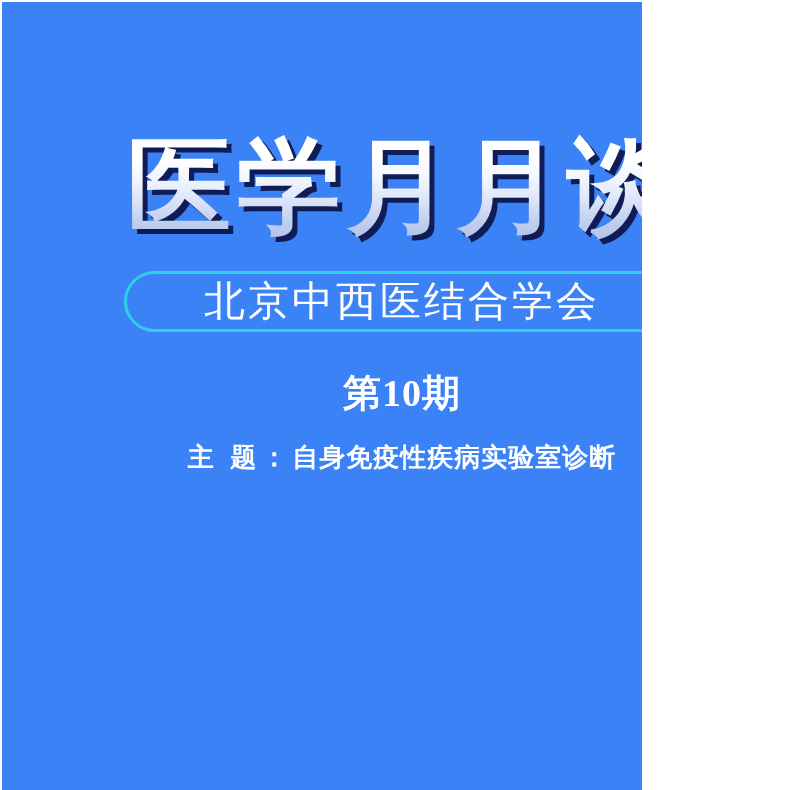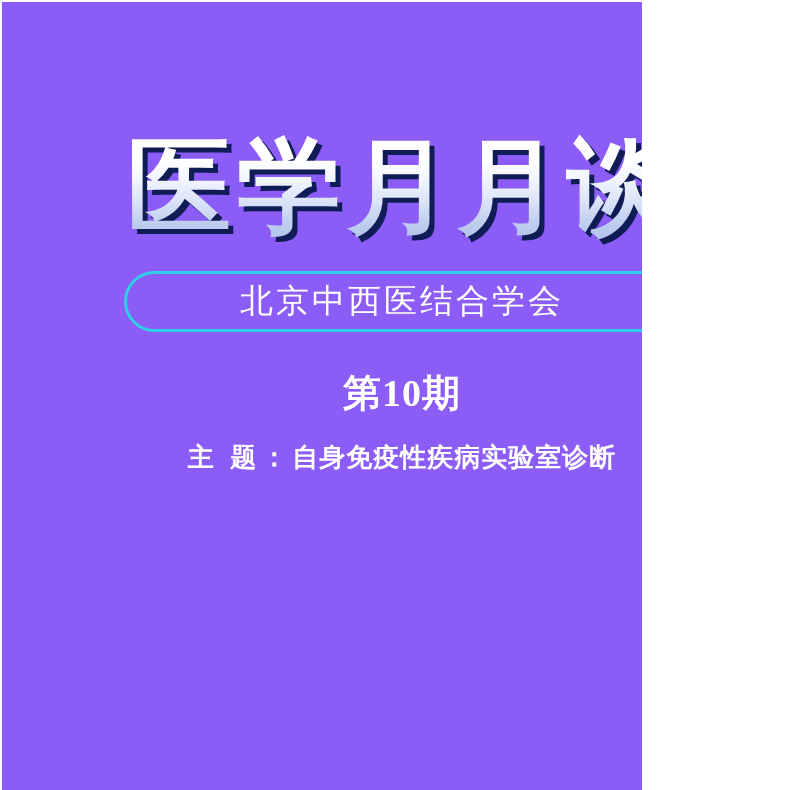--- a/index.html
+++ b/index.html
@@ -12,21 +12,21 @@
     height: 790px;
     background: #ffffff;
     font-family: "Liberation Serif", "DejaVu Serif", serif;
     overflow: hidden;
   }
 
   .poster {
     position: relative;
     width: 644px;
     height: 790px;
-    background: #8b5cf6;
+    background: #3b82f6;
     box-sizing: border-box;
     border-left: 2px solid #ffffff;
     border-right: 2px solid #ffffff;
     border-top: 2px solid #ffffff;
     overflow: hidden;
   }
 
   
   .title-wrap {
     position: absolute;
@@ -85,21 +85,21 @@
     border: 3px solid #2FCFE6;
     border-radius: 32px;
     display: flex;
     align-items: center;
     justify-content: center;
   }
 
   .pill-text {
     font-family: "Liberation Serif", "DejaVu Serif", serif;
     font-weight: 400;
-    font-size: 33px;
+    font-size: 41px;
     color: #ffffff;
     letter-spacing: 3px;
     white-space: nowrap;
     line-height: 1;
   }
 
   
   .issue {
     position: absolute;
     top: 371px;

